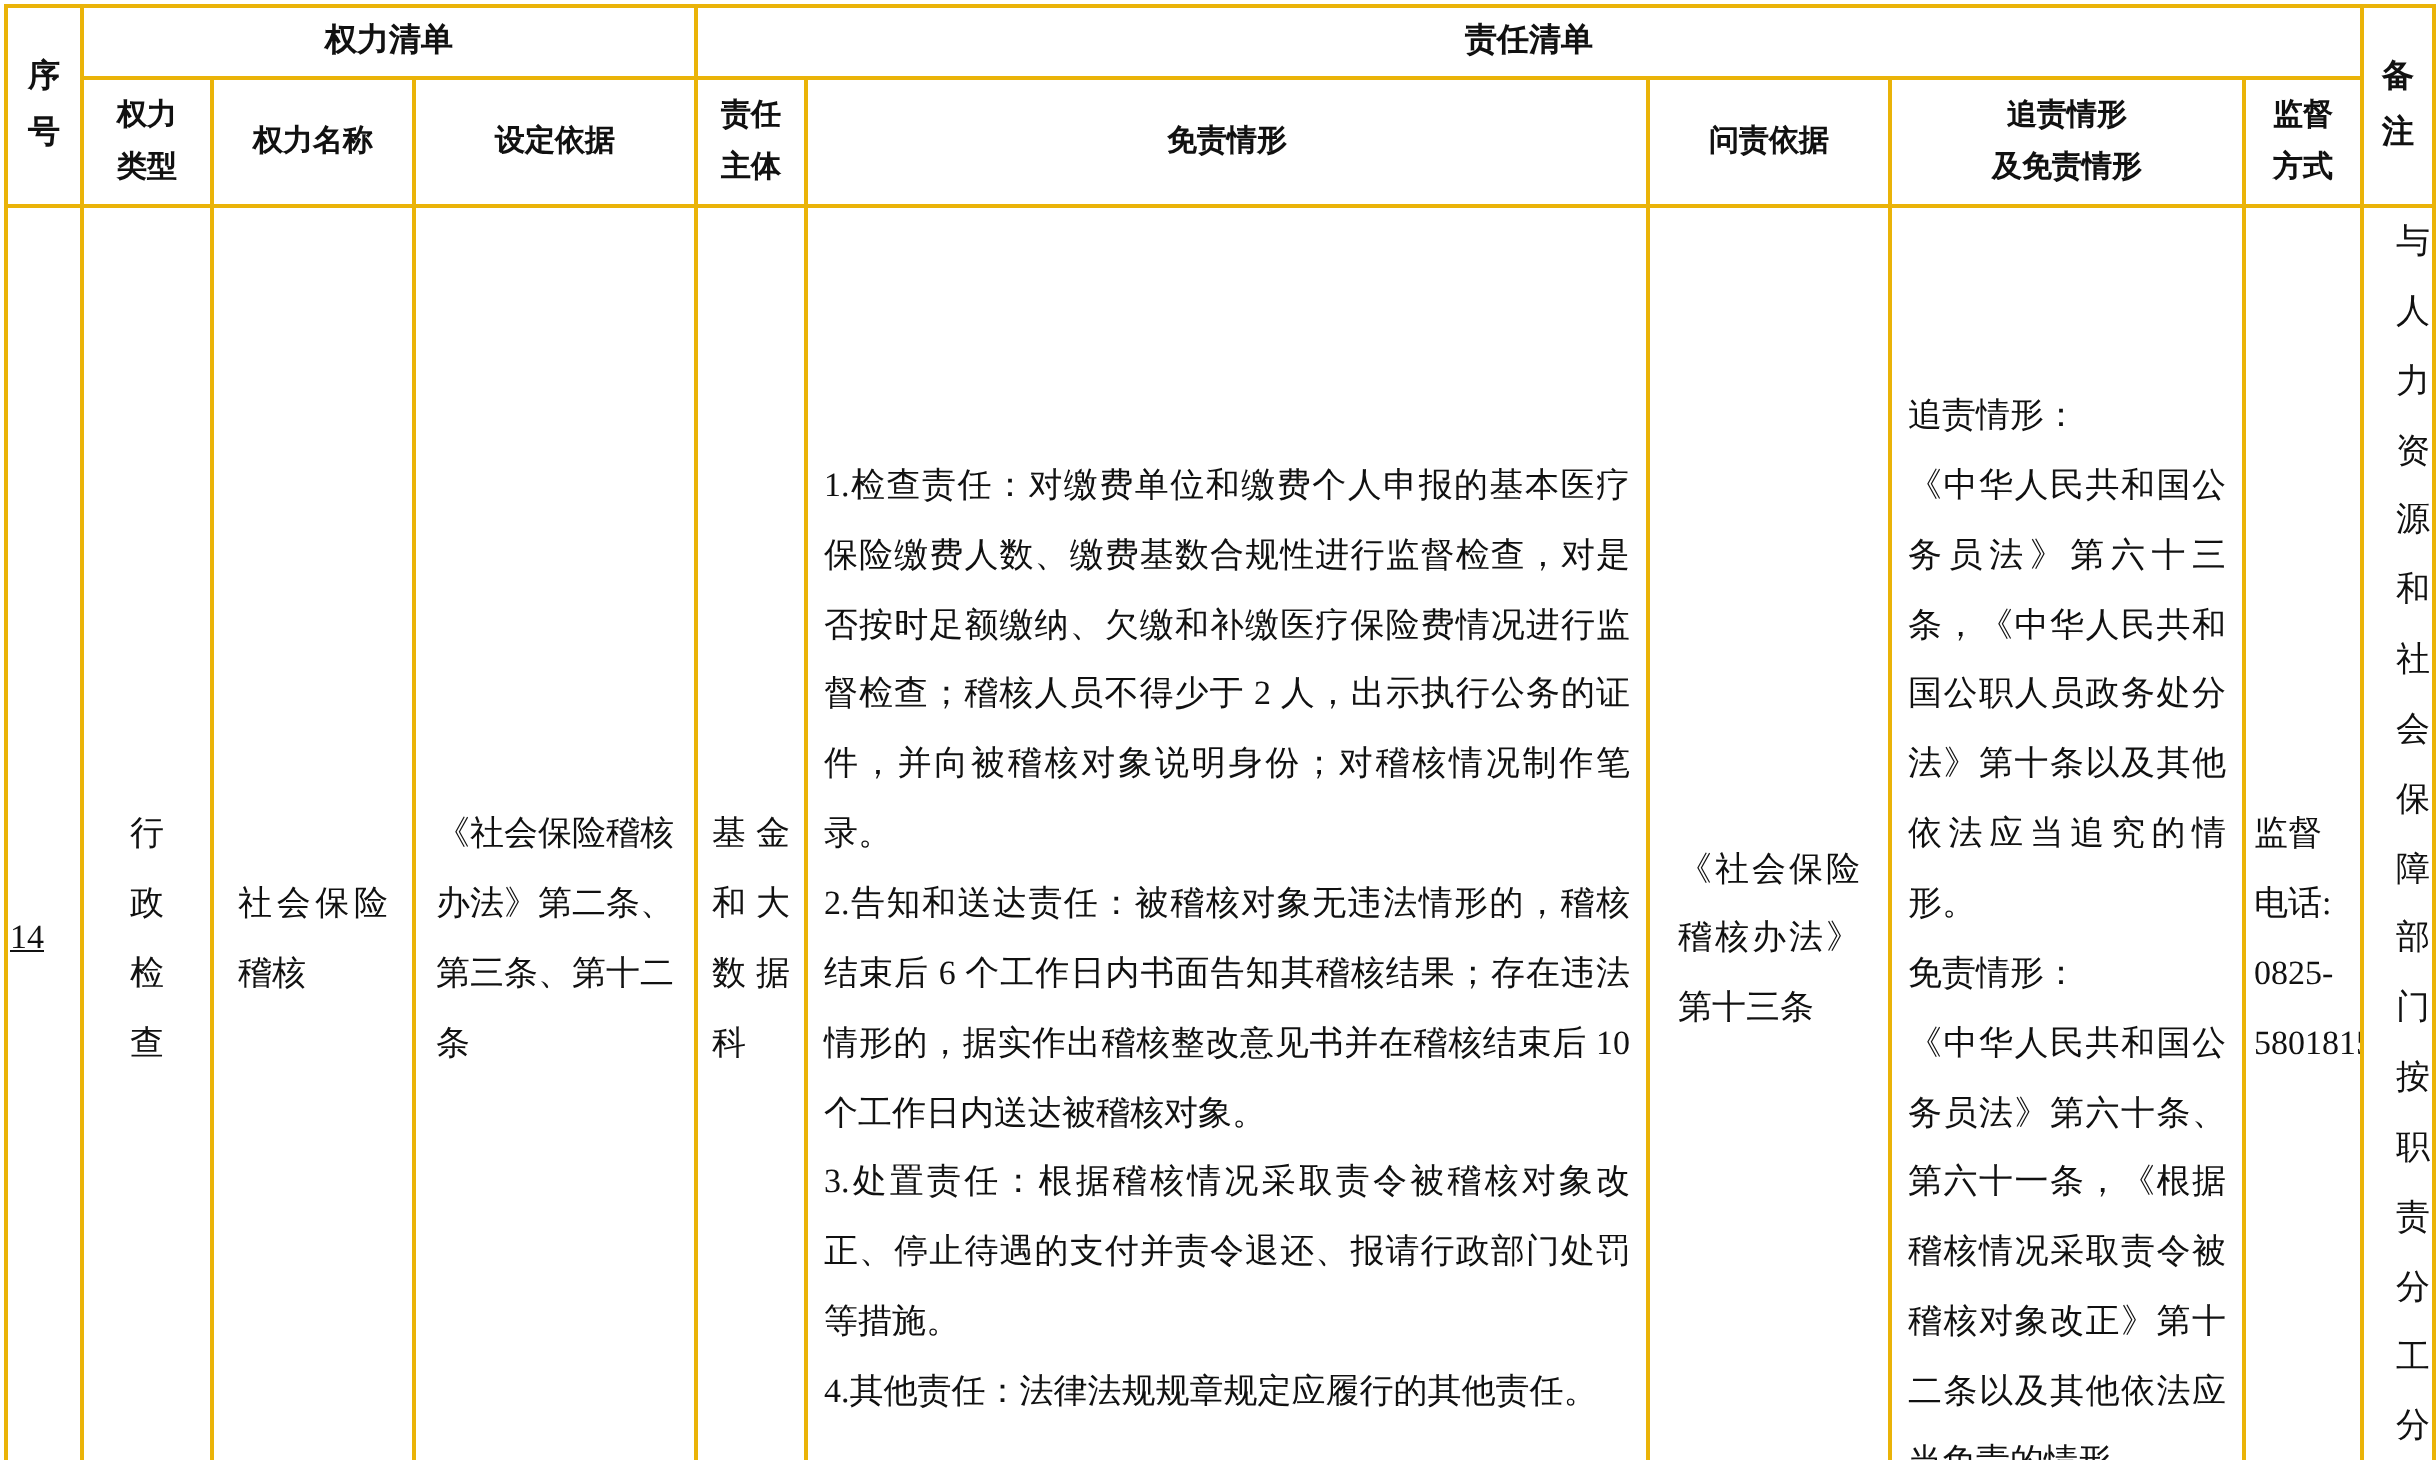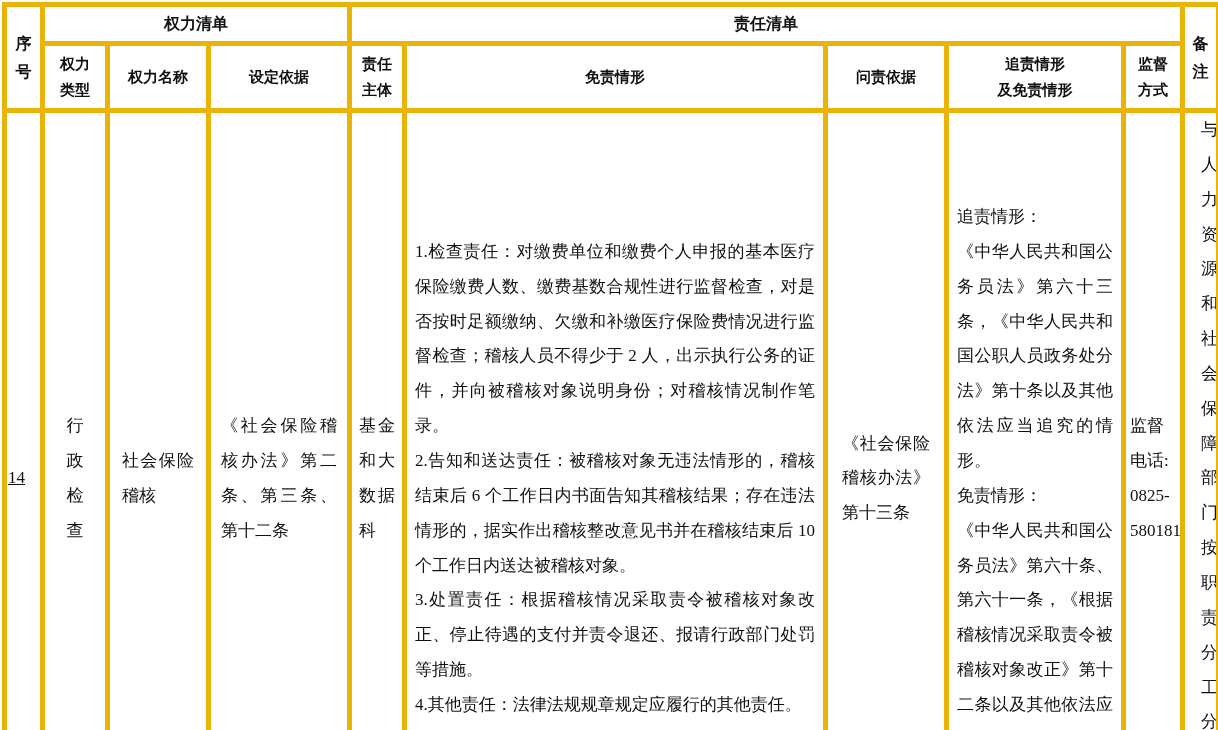--- a/index.html
+++ b/index.html
@@ -6,21 +6,21 @@
   body{
     width:1218px;height:730px;background:#ffffff;position:relative;
     font-family:"Liberation Serif","DejaVu Serif",serif;color:#111111;
     overflow:hidden;
   }
   table.doc{
     position:absolute;left:2px;top:2px;
     width:1214px;border-collapse:collapse;table-layout:fixed;
     border:2px solid #000;
   }
-  td{border:5px solid #eab308;vertical-align:middle;overflow:hidden;}
+  td{border:2px solid #eab308;vertical-align:middle;overflow:hidden;}
   
   td.hd{
     font-family:"Liberation Sans","DejaVu Sans",sans-serif;
     font-weight:600;text-align:center;font-size:16px;line-height:1.75;
     padding:0 2px;
   }
   td.hd2{font-size:15px;}
   .prelines{white-space:pre-line;}
   
   td.bd{font-size:17px;line-height:2.05;}

